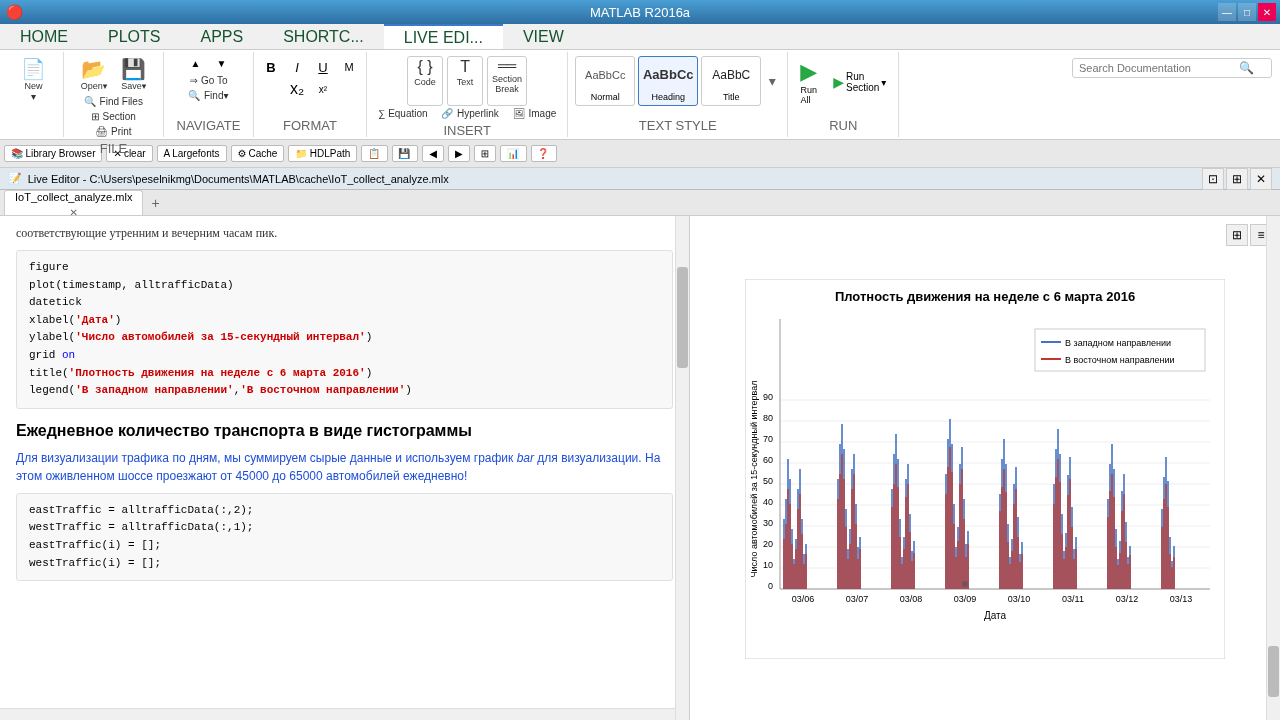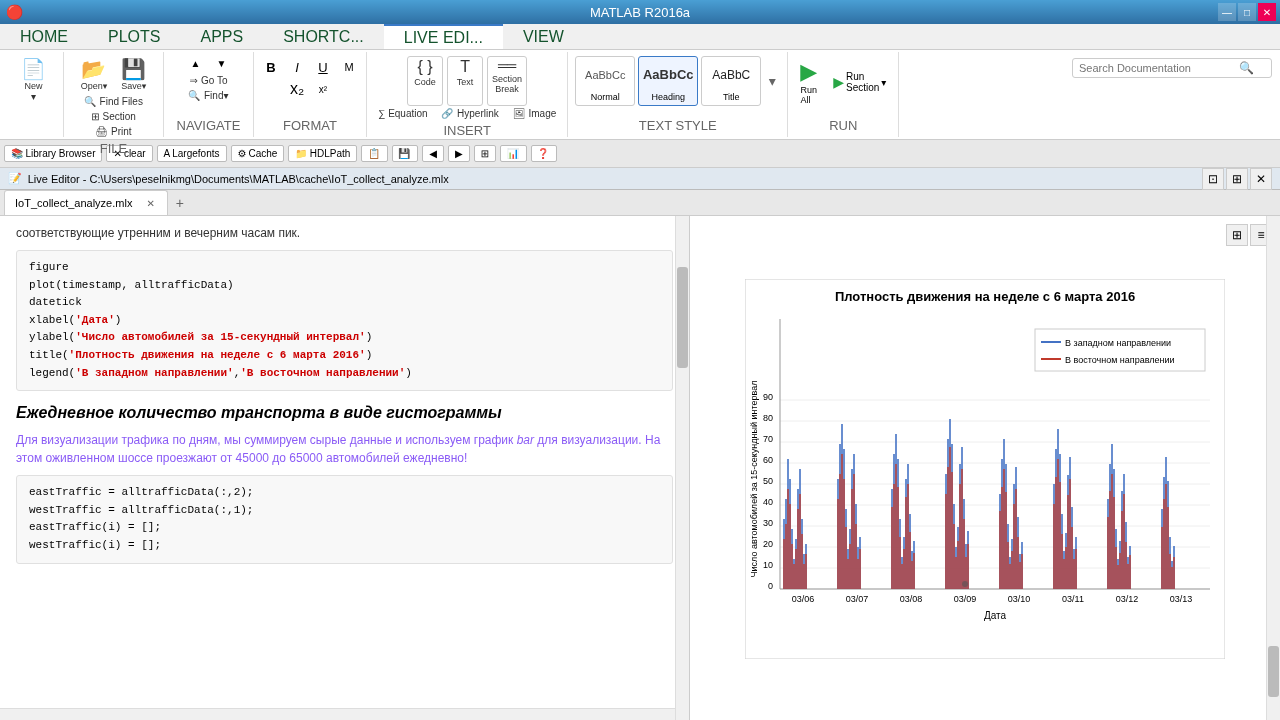--- a/index.html
+++ b/index.html
@@ -170,29 +170,30 @@
       background: #e8e8e8;
       border-bottom: 1px solid #ccc;
       display: flex;
       align-items: center;
       padding-left: 4px;
       height: 26px;
     }
     .tab {
       display: flex;
       align-items: center;
-      gap: 12px;
+      gap: 3px;
       padding: 0 10px;
       height: 100%;
       background: white;
       border: 1px solid #ccc;
       border-bottom: none;
       font-size: 11px;
       cursor: pointer;
       border-radius: 3px 3px 0 0;
+      flex-direction: column;
     }
     .tab-close {
       font-size: 10px;
       color: #666;
       cursor: pointer;
       padding: 1px 2px;
       border-radius: 2px;
     }
     .tab-add {
       padding: 2px 8px;
@@ -266,31 +267,31 @@
     }
     .code-blue { color: #0000ff; }
     .code-red { color: #cc0000; font-weight: bold; }
     .code-comment { color: #008000; }
 
     
     .text-intro {
       font-size: 12px;
       color: #333;
       margin-bottom: 8px;
+      font-family: Liberation Serif, serif;
     }
     .section-heading {
       font-size: 16px;
       font-weight: bold;
       color: #000;
       margin: 10px 0 6px 0;
-      font-style: italic;
     }
     .body-text {
       font-size: 12px;
-      color: #8b5cf6;
+      color: #1d4ed8;
       line-height: 1.5;
       margin-bottom: 8px;
     }
     .body-text em { font-style: italic; }
 
     
     .chart-pane {
       flex: 1;
       background: white;
       display: flex;
@@ -625,20 +626,21 @@
     <div class="editor-scroll">
 
       <p class="text-intro">соответствующие утренним и вечерним часам пик.</p>
 
       <div class="code-block">
         <div>figure</div>
         <div>plot(timestamp, alltrafficData)</div>
         <div>datetick</div>
         <div>xlabel(<span class="code-red">'Дата'</span>)</div>
         <div>ylabel(<span class="code-red">'Число автомобилей за 15-секундный интервал'</span>)</div>
+        <div>grid <span class="code-blue">on</span></div>
         <div>title(<span class="code-red">'Плотность движения на неделе с 6 марта 2016'</span>)</div>
         <div>legend(<span class="code-red">'В западном направлении'</span>,<span class="code-red">'В восточном направлении'</span>)</div>
       </div>
 
       <h2 class="section-heading">Ежедневное количество транспорта в виде гистограммы</h2>
 
       <p class="body-text">
         Для визуализации трафика по дням, мы суммируем сырые данные и используем график <em>bar</em> для визуализации. На этом оживленном шоссе проезжают от 45000 до 65000 автомобилей ежедневно!
       </p>
 

